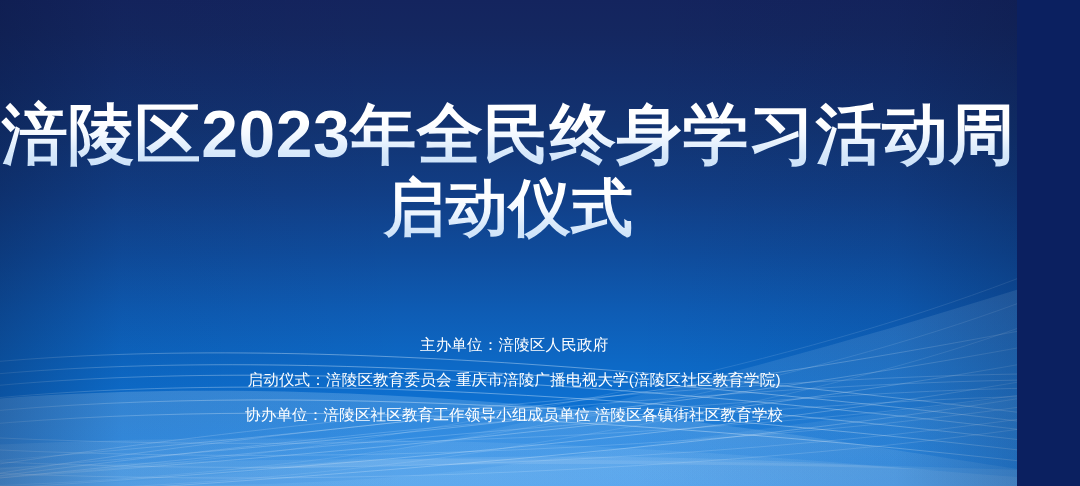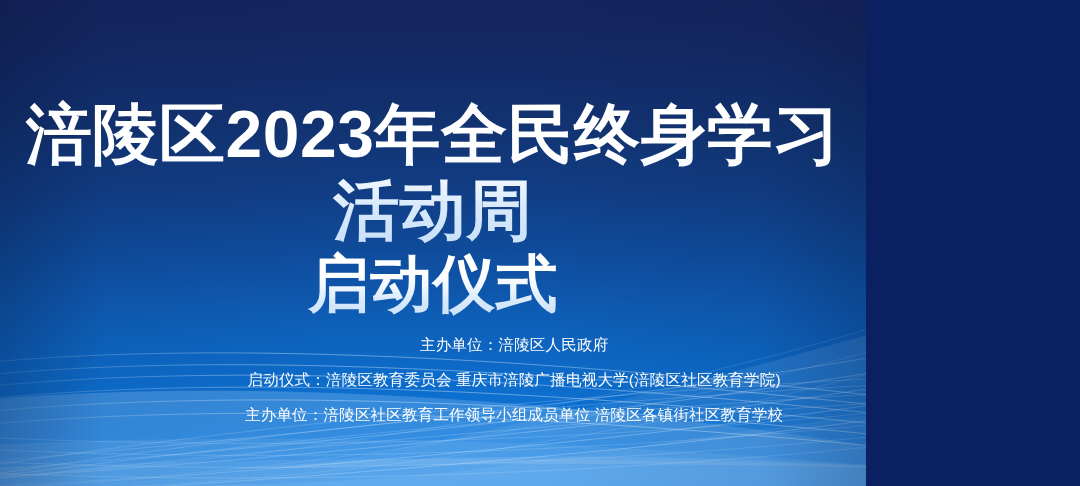--- a/index.html
+++ b/index.html
@@ -2,21 +2,21 @@
 <html><head>
 <meta charset="utf-8">
 <style>
   html, body {
     margin: 0;
     padding: 0;
     background: #0b2060;
   }
   #poster {
     position: relative;
-    width: 866px;
+    width: 1017px;
     height: 486px;
     overflow: hidden;
     font-family: "Liberation Sans", "DejaVu Sans", sans-serif;
     
     background:
       linear-gradient(
         to bottom,
         #14245e 0%,
         #142760 7%,
         #132c69 16%,
@@ -189,16 +189,16 @@
   <div id="vignette"></div>
 
   <div id="title-block">
     <span class="title-line" id="title-line-1">涪陵区2023年全民终身学习活动周</span>
     <span class="title-line" id="title-line-2">启动仪式</span>
   </div>
 
   <div id="orgs">
     <span class="org-line">主办单位：涪陵区人民政府</span>
     <span class="org-line">启动仪式：涪陵区教育委员会  重庆市涪陵广播电视大学(涪陵区社区教育学院)</span>
-    <span class="org-line">主办单位：涪陵区社区教育工作领导小组成员单位  涪陵区各镇街社区教育学校</span>
+    <span class="org-line">协办单位：涪陵区社区教育工作领导小组成员单位  涪陵区各镇街社区教育学校</span>
   </div>
 
 </div>
 
 </body></html>

